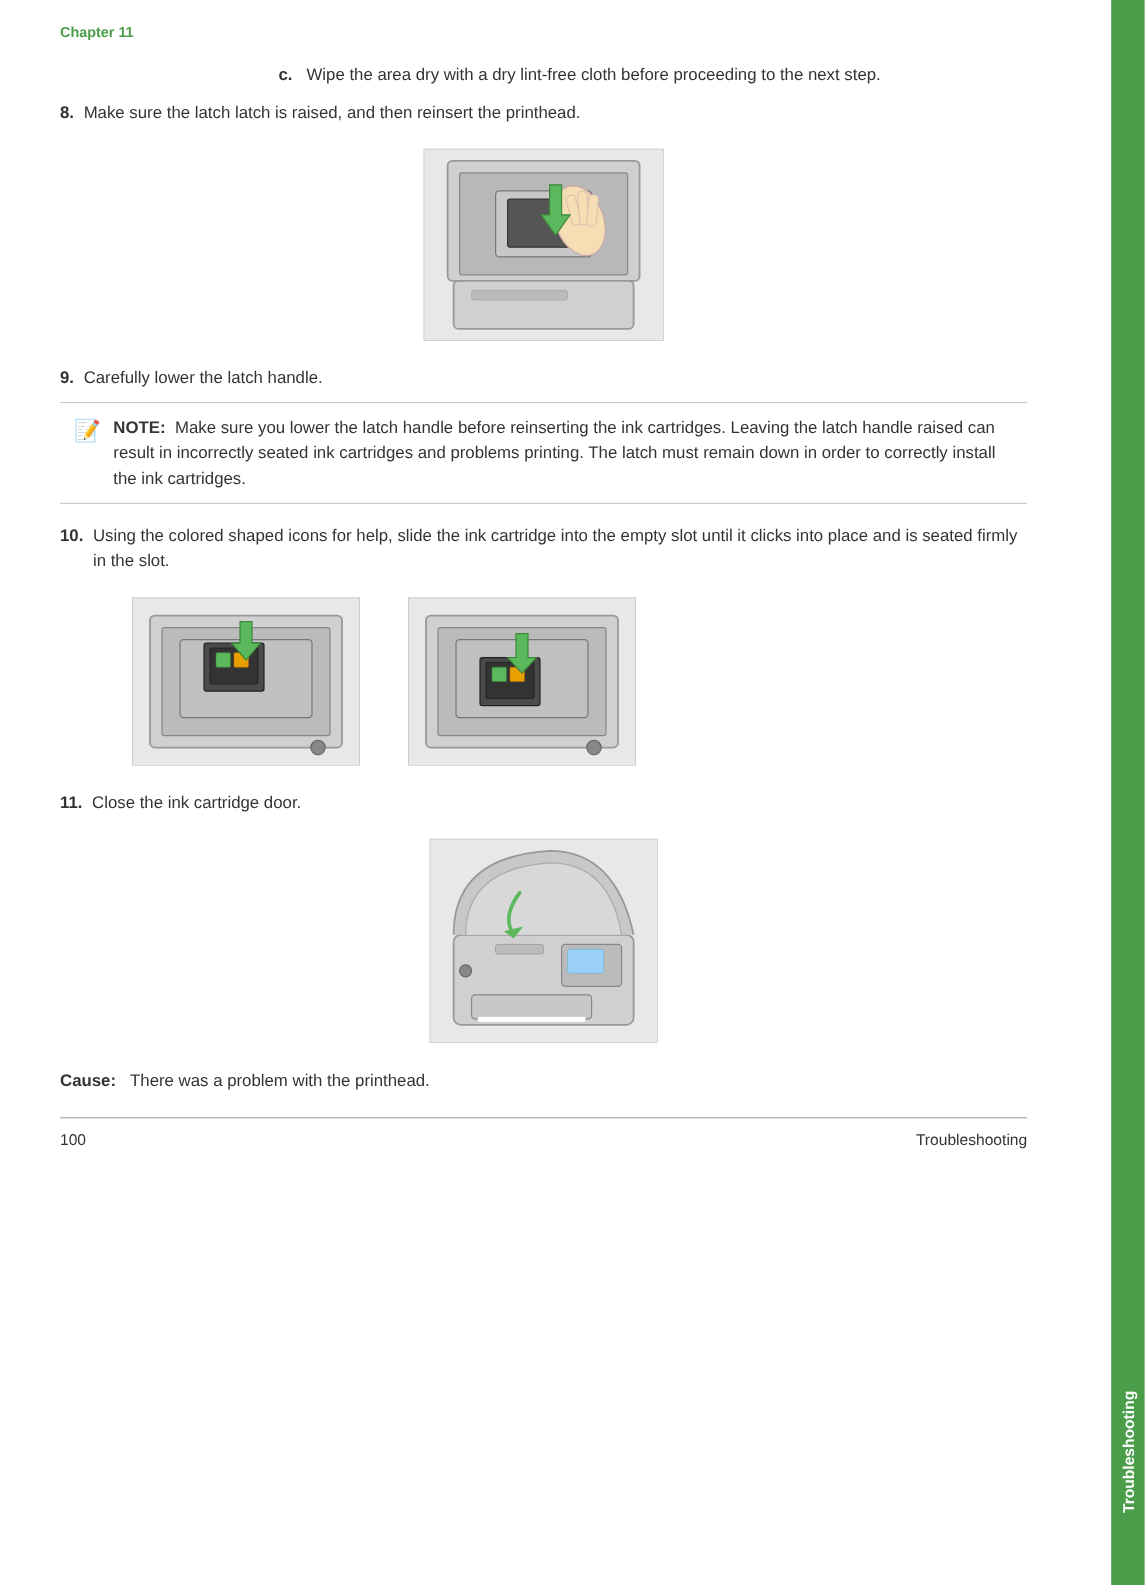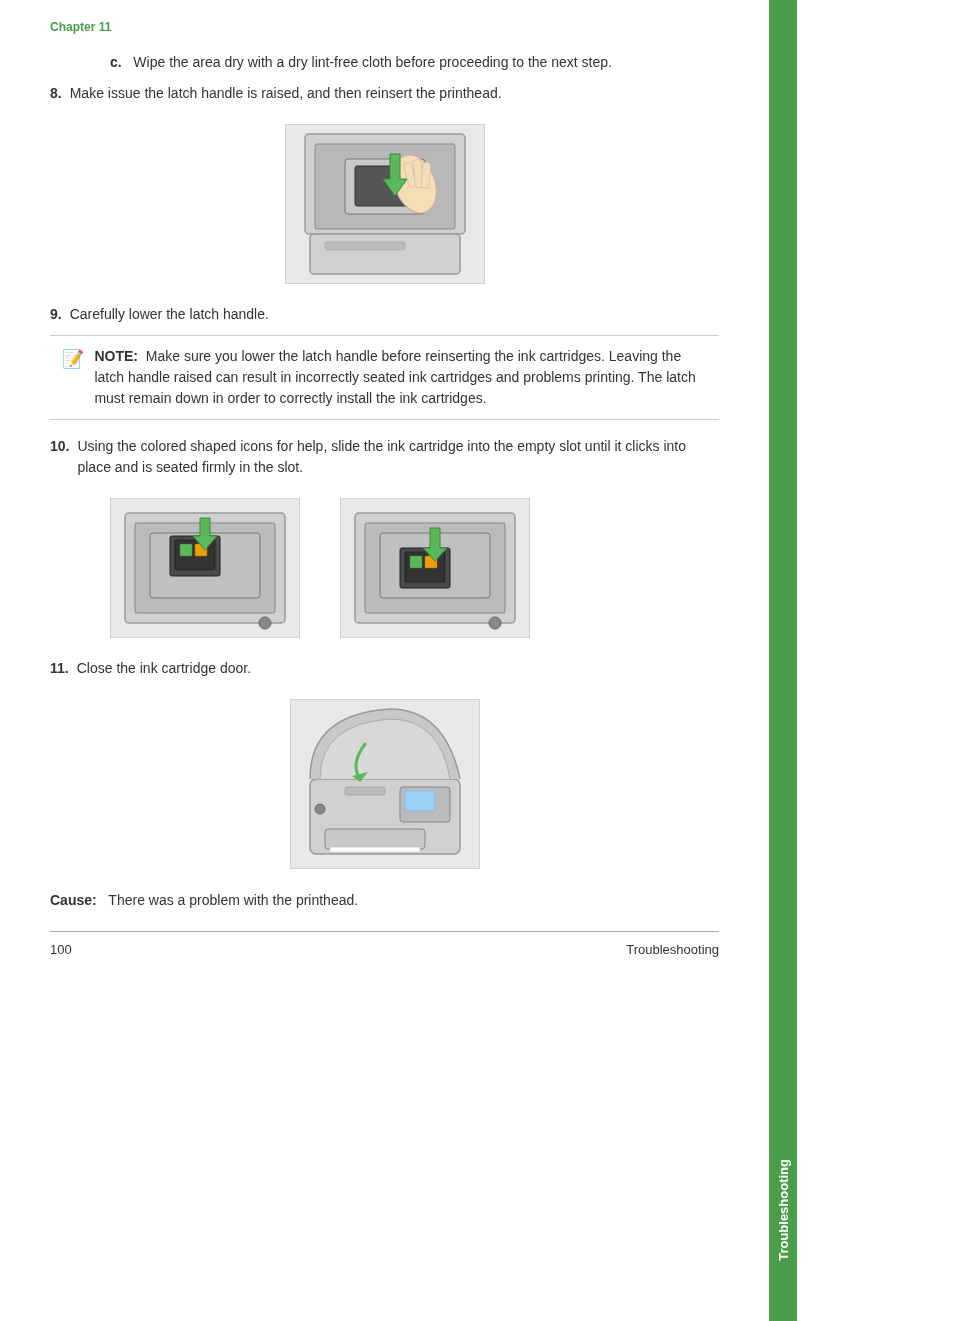--- a/index.html
+++ b/index.html
@@ -8,22 +8,23 @@
       font-size: 14px;
       color: #333;
       background: #fff;
       width: 954px;
       min-height: 1321px;
       position: relative;
     }
 
     .page-container {
       display: flex;
-      width: 797px;
+      width: 954px;
       min-height: 1321px;
+      gap: 20px;
     }
 
     .side-tab {
       width: 28px;
       background: #4a9e4a;
       display: flex;
       align-items: flex-end;
       justify-content: center;
       padding-bottom: 60px;
       flex-shrink: 0;
@@ -49,20 +50,21 @@
       font-size: 12px;
       font-weight: bold;
       margin-bottom: 18px;
     }
 
     .step-c {
       margin-left: 60px;
       margin-bottom: 10px;
       font-size: 14px;
       line-height: 1.5;
+      text-align: center;
     }
 
     .step-c .step-label {
       font-weight: bold;
     }
 
     .step-8 {
       margin-bottom: 20px;
       font-size: 14px;
       line-height: 1.5;
@@ -192,21 +194,21 @@
 
     <div class="chapter-header">Chapter 11</div>
 
     <div class="step-c">
       <span class="step-label">c.</span>
       &nbsp;&nbsp;<span>Wipe the area dry with a dry lint-free cloth before proceeding to the next step.</span>
     </div>
 
     <div class="step-8">
       <span class="step-number">8.</span>
-      <span>Make issue the latch handle is raised, and then reinsert the printhead.</span>
+      <span>Make sure the latch latch is raised, and then reinsert the printhead.</span>
     </div>
 
     <div class="image-center">
       <svg class="img-step8" viewBox="0 0 200 160" xmlns="http://www.w3.org/2000/svg">
         <rect width="200" height="160" fill="#e8e8e8" stroke="#bbb" stroke-width="1"></rect>
 
         <rect x="20" y="10" width="160" height="100" rx="4" fill="#d0d0d0" stroke="#999" stroke-width="1.5"></rect>
         <rect x="30" y="20" width="140" height="85" rx="2" fill="#b8b8b8" stroke="#888" stroke-width="1"></rect>
 
         <rect x="60" y="35" width="80" height="55" rx="3" fill="#c8c8c8" stroke="#777" stroke-width="1"></rect>

